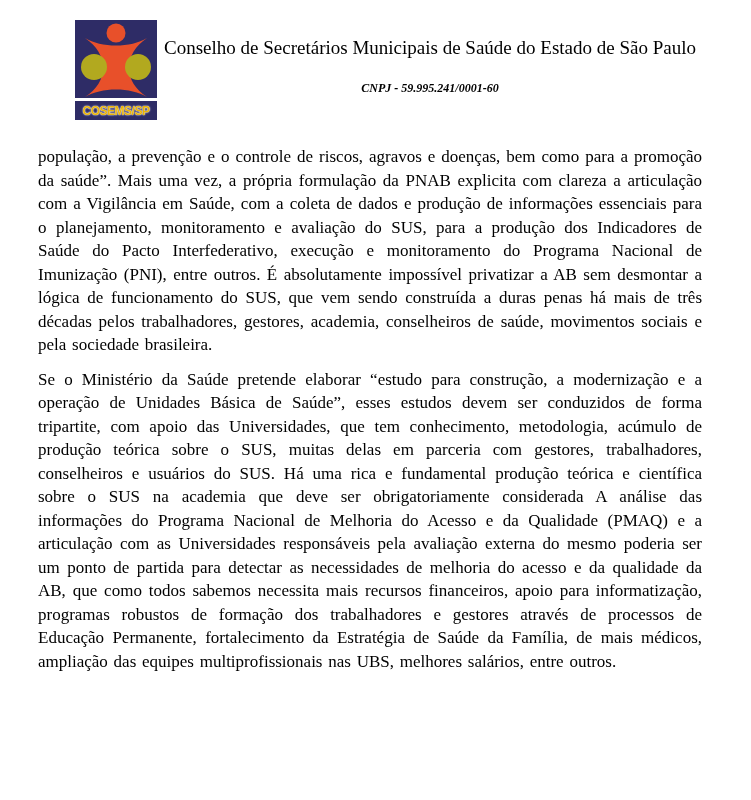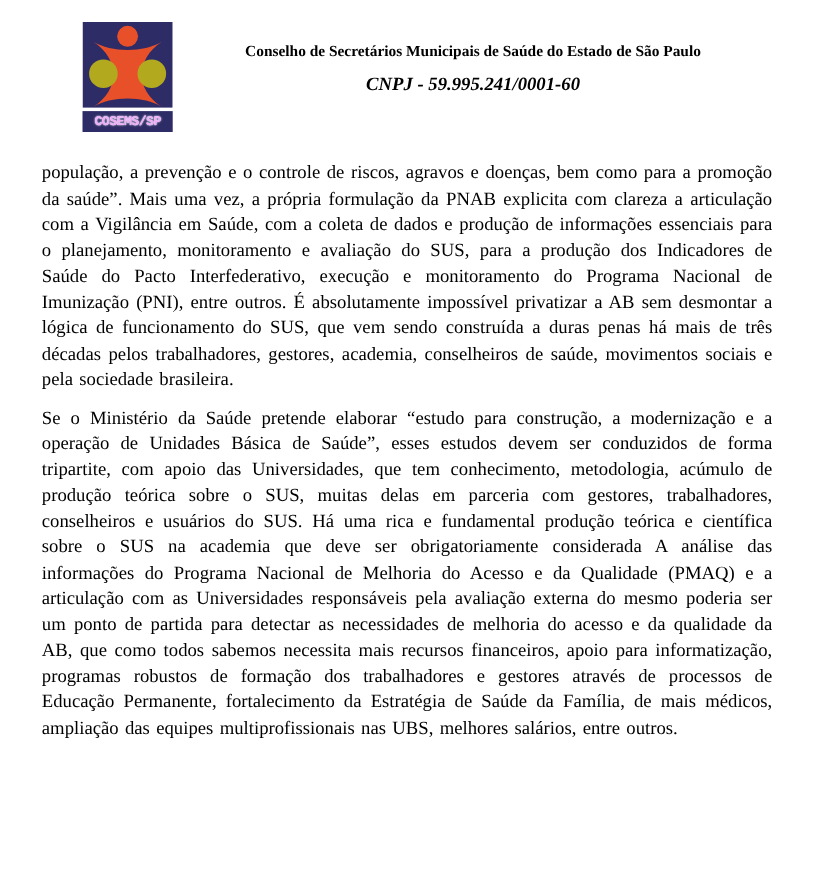--- a/index.html
+++ b/index.html
@@ -26,45 +26,45 @@
   .logo-band {
     margin-top: 3px;
     width: 82px;
     height: 19px;
     background: #2E2C66;
     display: flex;
     align-items: center;
     justify-content: center;
   }
   .logo-band span {
-    font-family: Liberation Mono, monospace;
+    font-family: Liberation Sans, sans-serif;
     font-weight: bold;
     font-size: 12px;
     letter-spacing: -0.5px;
-    color: #f0abfc;
+    color: #eab308;
     text-shadow: 0 0 2px rgba(255,255,255,0.95), 0 0 1px #ffffff;
     white-space: nowrap;
   }
   .head-text {
     flex: 1;
     text-align: center;
     padding-top: 16px;
     padding-right: 48px;
   }
   .org-name, .org-subtitle {
-    font-weight: bold;
-    font-size: 14px;
+    font-weight: normal;
+    font-size: 19px;
     line-height: 23px;
   }
   .org-cnpj {
     font-weight: bold;
     font-style: italic;
-    font-size: 17px;
+    font-size: 12px;
     line-height: 22px;
-    margin-top: 7px;
+    margin-top: 18px;
   }
   .doc-body {
     margin: 25px 49px 0 38px;
     text-align: justify;
     font-size: 17px;
     line-height: 23.5px;
     word-spacing: 1.5px;
   }
   .doc-body p { margin-bottom: 11px; }
   .doc-body p:last-child { margin-bottom: 0; }

